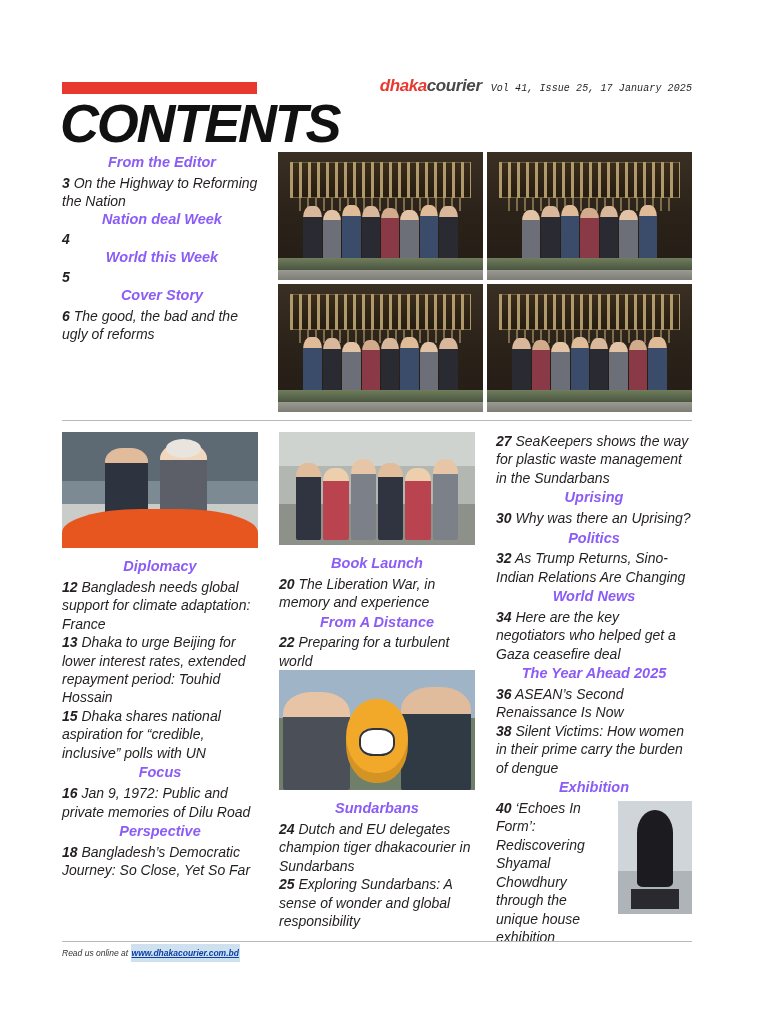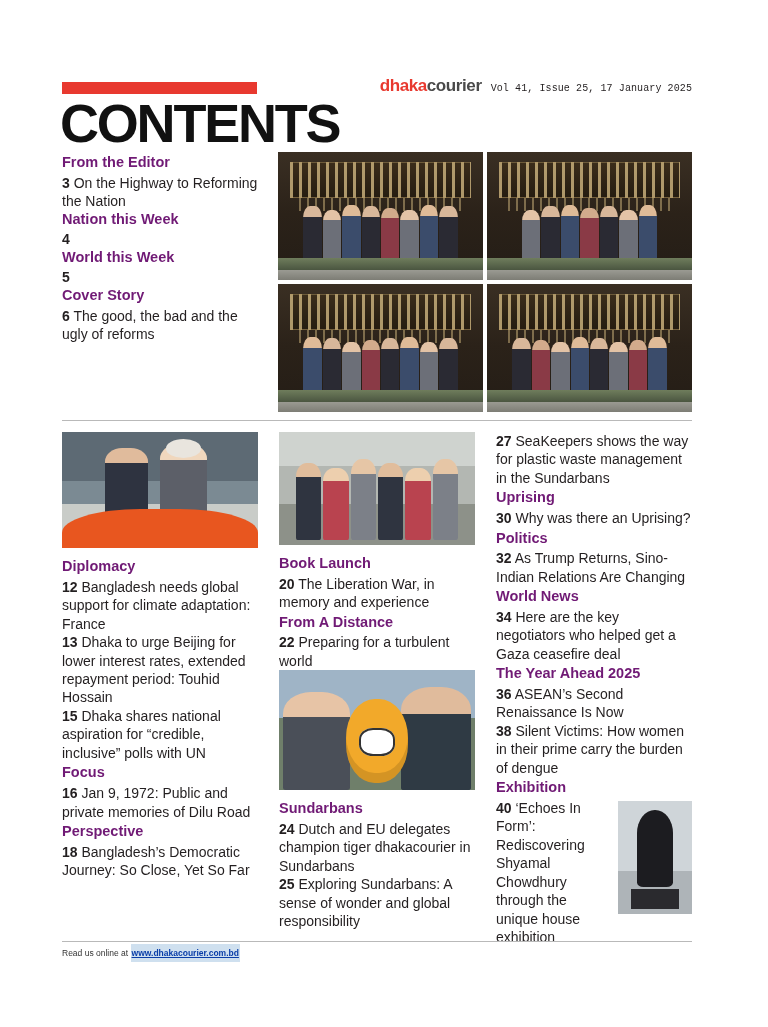--- a/index.html
+++ b/index.html
@@ -14,20 +14,21 @@
     color: #231f20;
     position: relative;
     overflow: hidden;
   }
   .page {
     position: absolute;
     left: 0; top: 0;
     width: 768px;
     height: 1027px;
     background: #fff;
+    font-style: italic;
   }
 
   
   .masthead {
     position: absolute;
     left: 62px;
     top: 74px;
     width: 630px;
     display: flex;
     align-items: flex-end;
@@ -72,25 +73,26 @@
   }
 
   
   .top-left {
     position: absolute;
     left: 62px;
     top: 154px;
     width: 200px;
   }
   .cat {
-    color: #701a75;
+    color: #8b5cf6;
     font-weight: bold;
     font-size: 14.5px;
     margin: 0 0 3px 0;
     line-height: 1.15;
+    text-align: center;
   }
   .entry {
     font-size: 14px;
     line-height: 1.32;
     margin: 0 0 18px 0;
     color: #231f20;
   }
   .entry b { font-weight: bold; }
   .entry:last-child { margin-bottom: 0; }
 
@@ -263,21 +265,21 @@
   <div class="contents-title">CONTENTS</div>
 
   <div class="top-left">
 
     <div>
       <div class="cat">From the Editor</div>
       <p class="entry"><b>3</b><span> On the Highway to Reforming the Nation</span></p>
     </div>
 
     <div>
-      <div class="cat">Nation this Week</div>
+      <div class="cat">Nation deal Week</div>
       <p class="entry"><b>4</b><span></span></p>
     </div>
 
     <div>
       <div class="cat">World this Week</div>
       <p class="entry"><b>5</b><span></span></p>
     </div>
 
     <div>
       <div class="cat">Cover Story</div>

